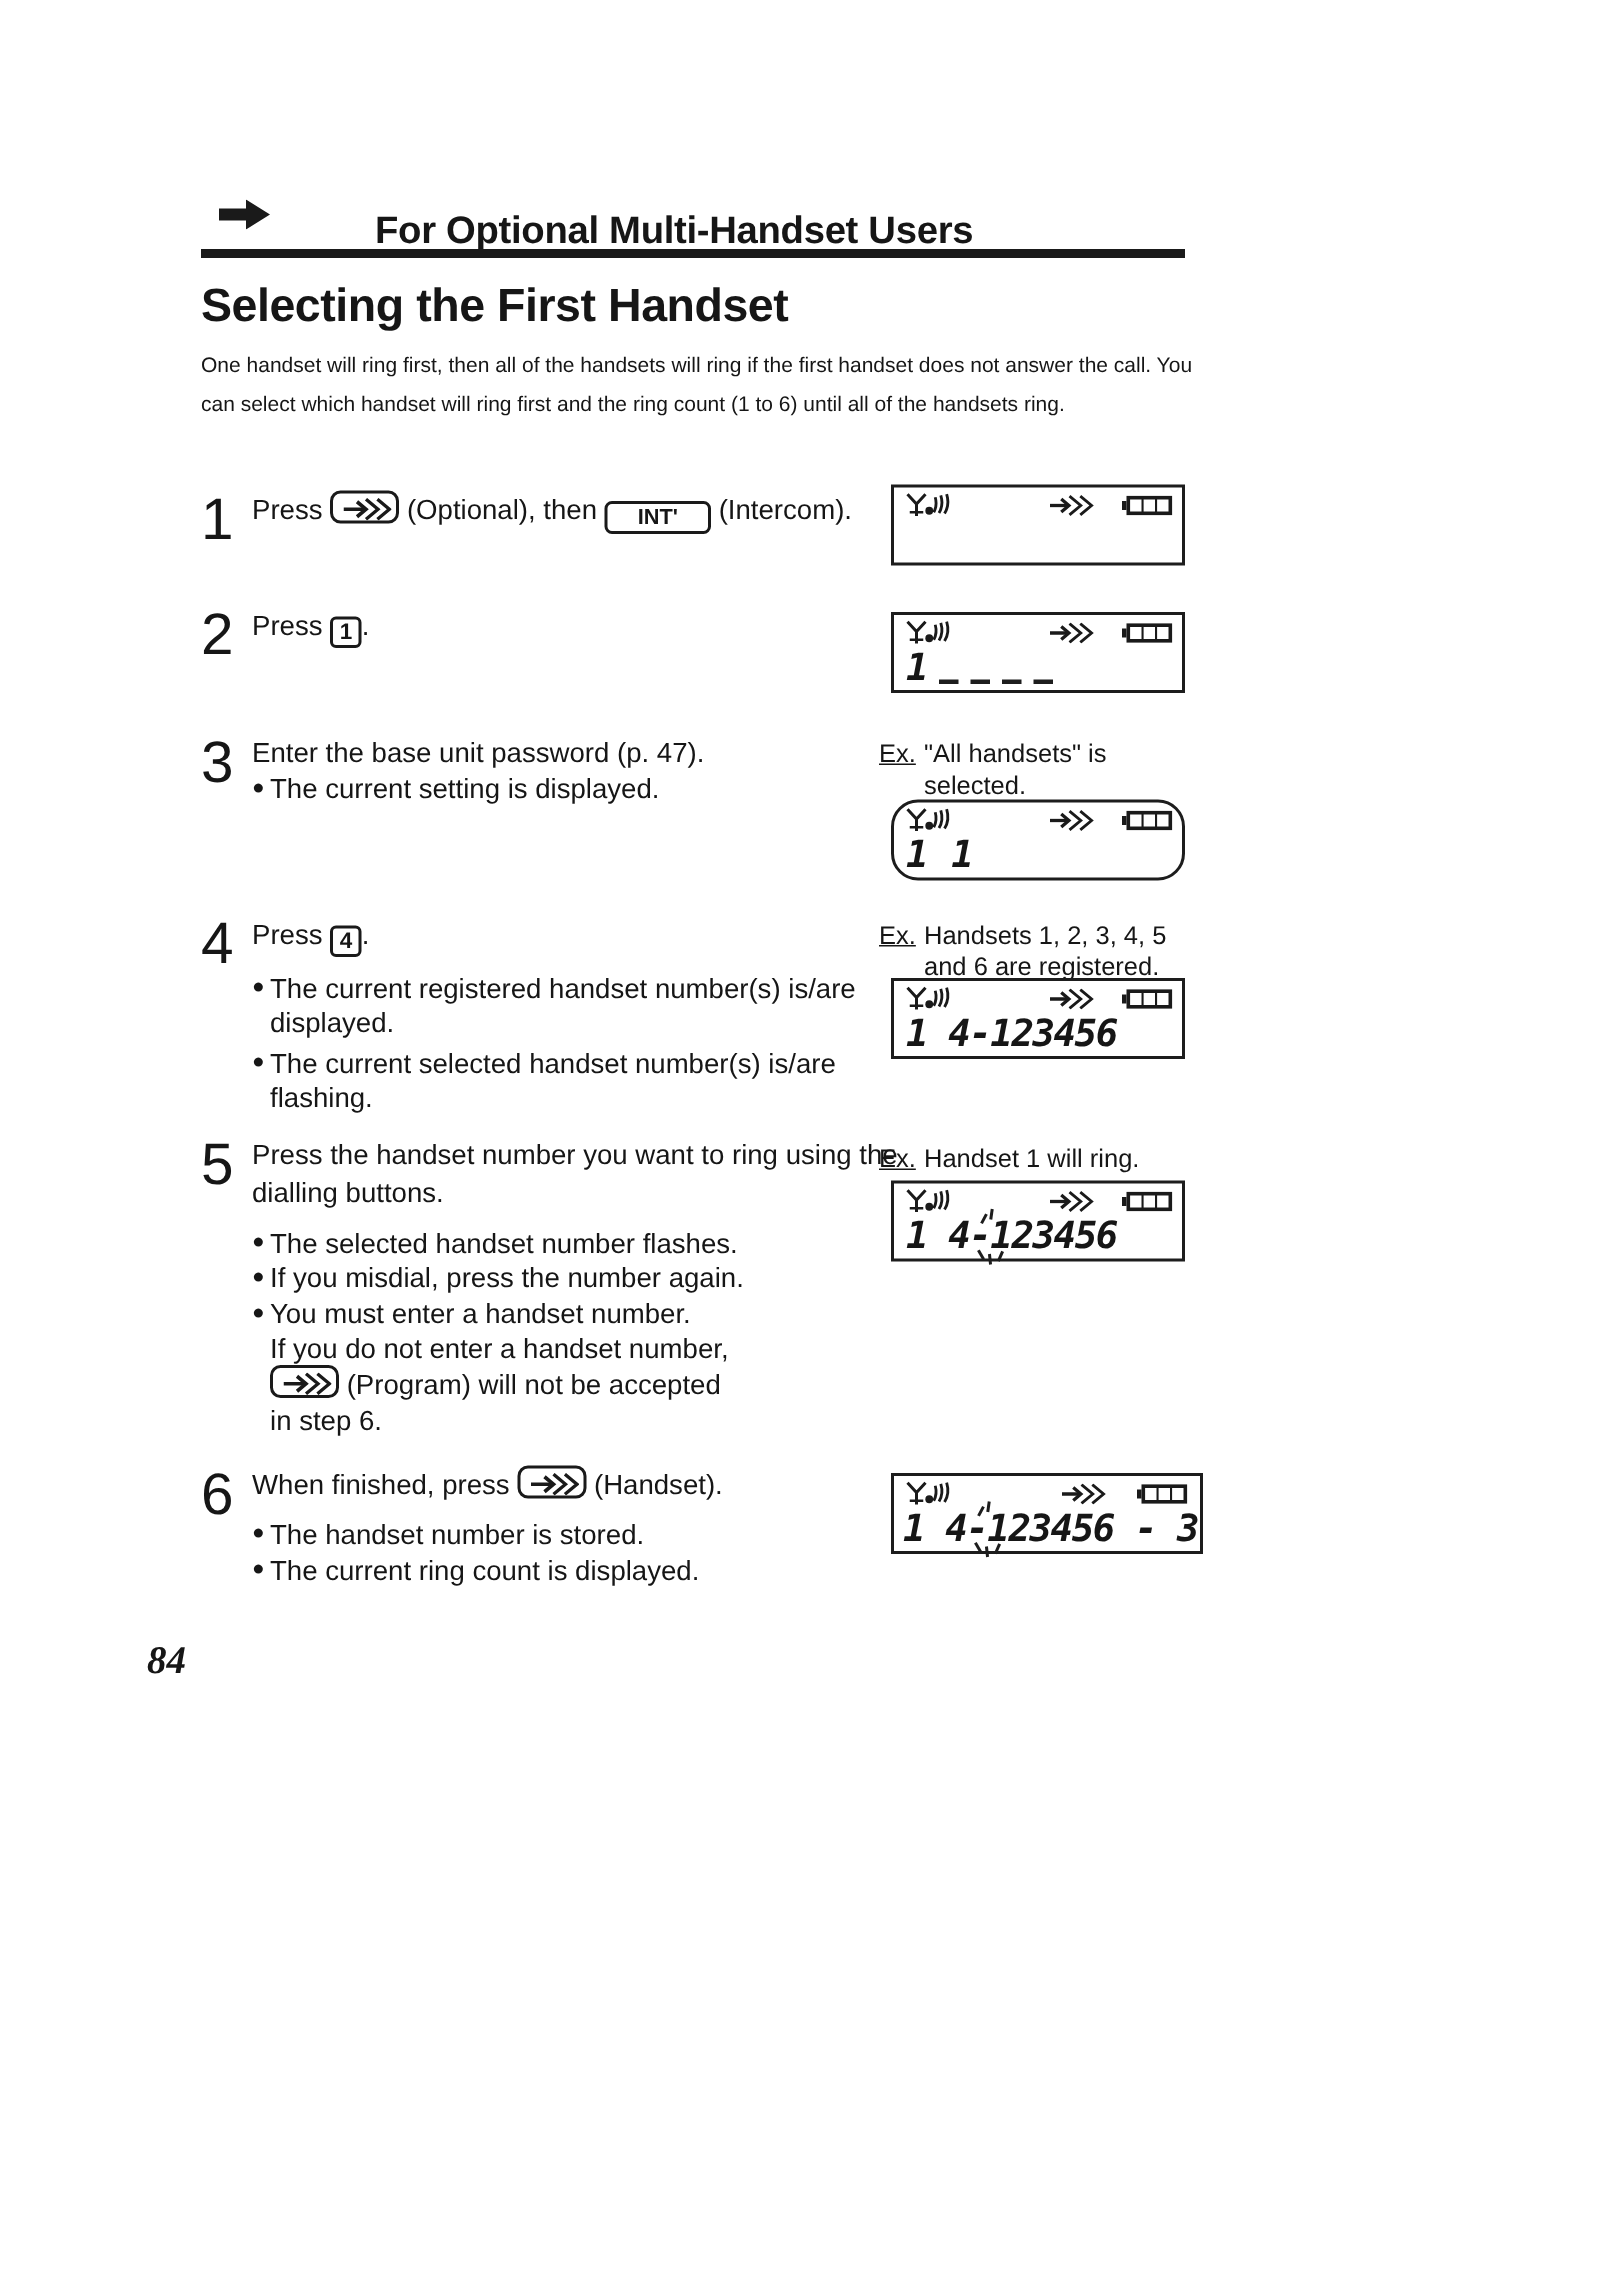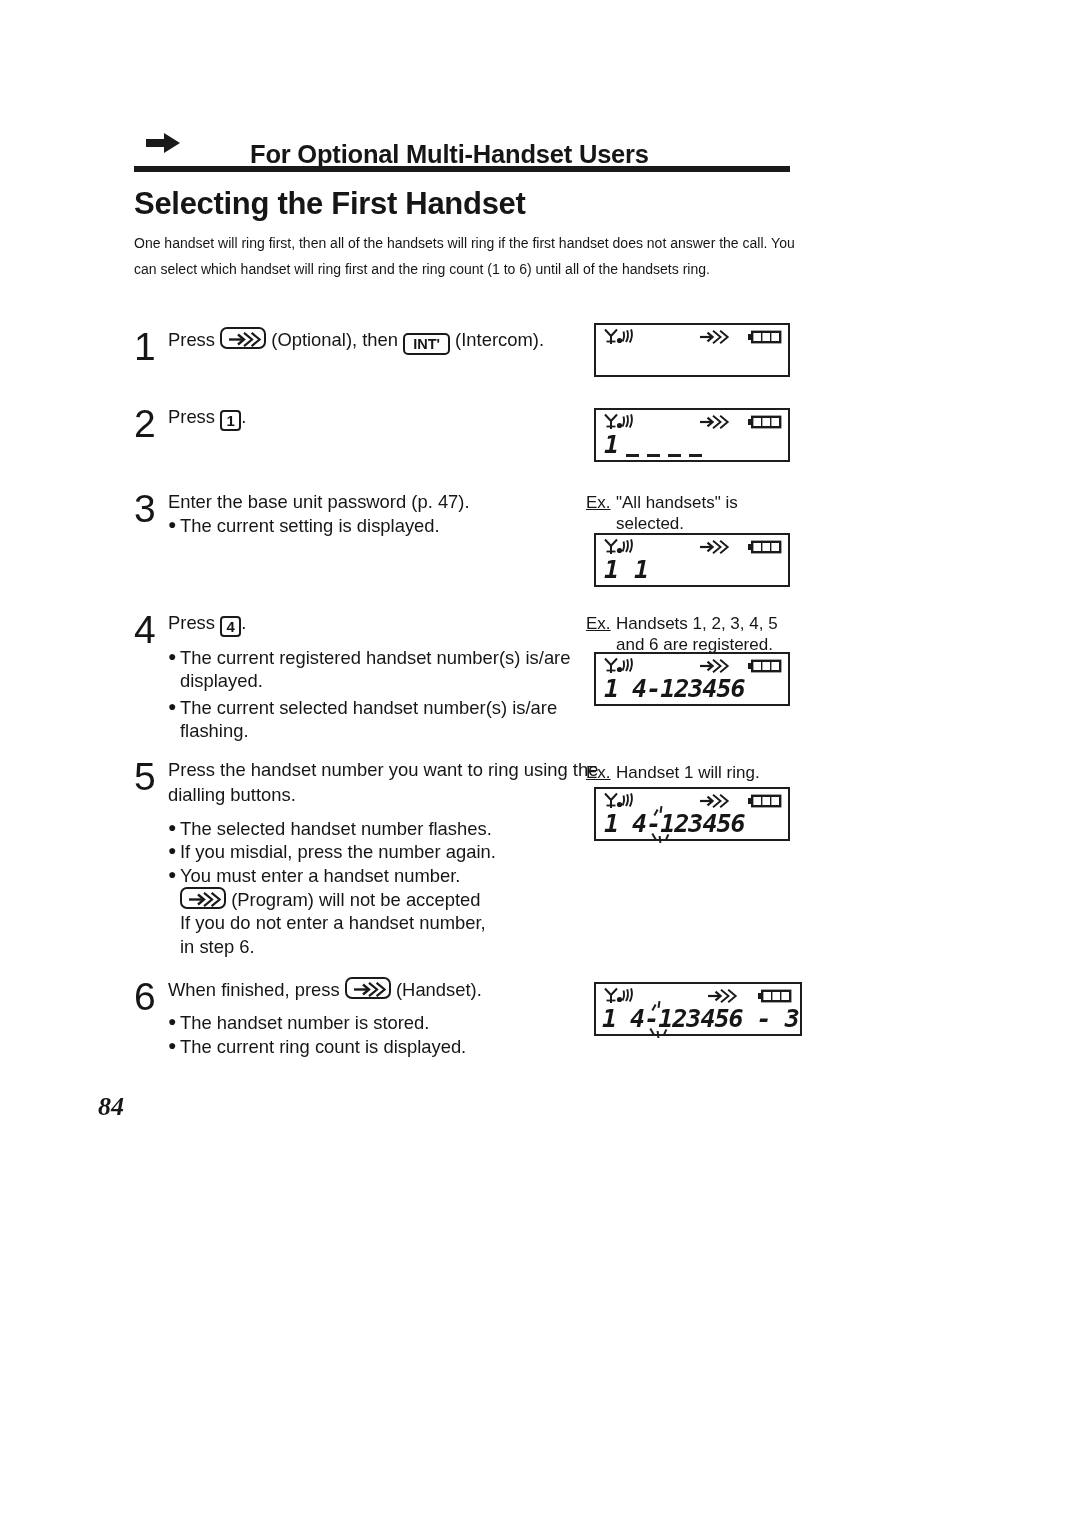--- a/index.html
+++ b/index.html
@@ -138,21 +138,21 @@
     line-height: 17px;
     font-size: 15px;
     font-weight: bold;
     border-radius: 4px;
   }
   .key-int {
     height: 22px;
     line-height: 18px;
     font-size: 14.5px;
     font-weight: bold;
-    padding: 0 8px;
+    padding: 0 20px;
     letter-spacing: 0px;
     border-radius: 5px;
   }
   .key-prog {
     width: 46px;
     height: 22px;
     border-radius: 7px;
     position: relative;
   }
   .key-prog svg { position:absolute; left:7px; top:3px; }
@@ -318,32 +318,32 @@
 
   <div class="step" style="top:757px;">
     <div class="step-num">5</div>
     <div class="step-body">
       <span class="lead">Press the handset number you want to ring using the dialling buttons.</span>
       <ul class="bullets" style="margin-top:9px;">
         <li><span class="bul">●</span><span>The selected handset number flashes.</span></li>
         <li><span class="bul">●</span><span>If you misdial, press the number again.</span></li>
         <li><span class="bul">●</span><span>You must enter a handset number.</span></li>
       </ul>
+      <div class="cont">If you do not enter a handset number,</div>
       <div class="cont">
         <span class="key key-prog">
           <svg width="32" height="15" viewBox="0 0 32 15">
             <path d="M0 7.5 L14 7.5" stroke="#1a1a1a" stroke-width="2.4" fill="none"></path>
             <path d="M9 2.5 L15 7.5 L9 12.5" stroke="#1a1a1a" stroke-width="2.4" fill="none"></path>
             <path d="M15 0.8 L23 7.5 L15 14.2" stroke="#1a1a1a" stroke-width="2.2" fill="none"></path>
             <path d="M22.6 0.8 L30.6 7.5 L22.6 14.2" stroke="#1a1a1a" stroke-width="2.2" fill="none"></path>
           </svg>
         </span>
         <span>(Program) will not be accepted</span>
       </div>
-      <div class="cont">If you do not enter a handset number,</div>
       <div class="cont">in step 6.</div>
     </div>
   </div>
 
   <div class="step" style="top:977px;">
     <div class="step-num">6</div>
     <div class="step-body">
       <span class="lead">
         <span>When finished, press</span>
         <span class="key key-prog">
@@ -444,21 +444,21 @@
       </span>
     </div>
     <div class="lcd-text">
       <span class="seg">1</span>
     </div>
     <div class="dashrow">
       <span class="dash"></span><span class="dash"></span><span class="dash"></span><span class="dash"></span>
     </div>
   </div>
 
-  <div class="lcd" style="left:594px; top:533px;">
+  <div class="lcd" style="left:594px; top:533px;border-radius:18px;">
     <div class="lcd-icons">
       <span class="ic-ant">
         <svg width="34" height="17" viewBox="0 0 34 17">
           <path d="M2 1.5 L8 8 L14 1.5" stroke="#1a1a1a" stroke-width="2" fill="none"></path>
           <path d="M8 7 L8 16" stroke="#1a1a1a" stroke-width="2" fill="none"></path>
           <path d="M3.5 13.5 L12.5 13.5" stroke="#1a1a1a" stroke-width="1.8" fill="none"></path>
           <circle cx="16.5" cy="12.5" r="2.6" fill="#1a1a1a"></circle>
           <path d="M19.5 13.5 Q22 9 20.5 3.5" stroke="#1a1a1a" stroke-width="1.9" fill="none"></path>
           <path d="M23 14 Q26.2 8.8 24.2 2.2" stroke="#1a1a1a" stroke-width="1.9" fill="none"></path>
           <path d="M26.7 14.4 Q30.3 8.6 28.1 1.4" stroke="#1a1a1a" stroke-width="1.9" fill="none"></path>

